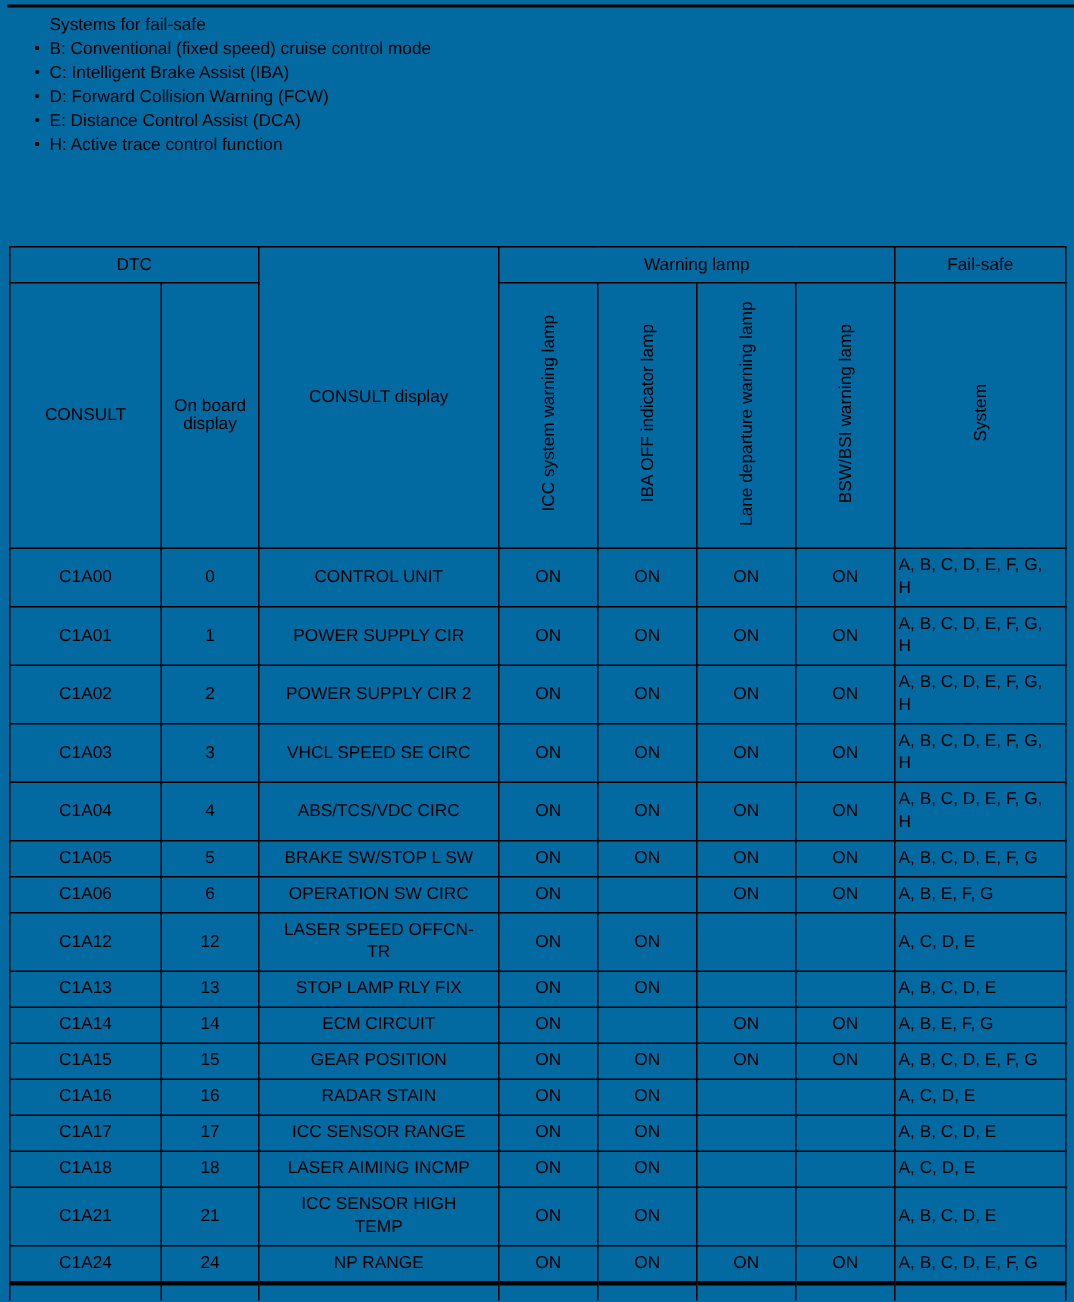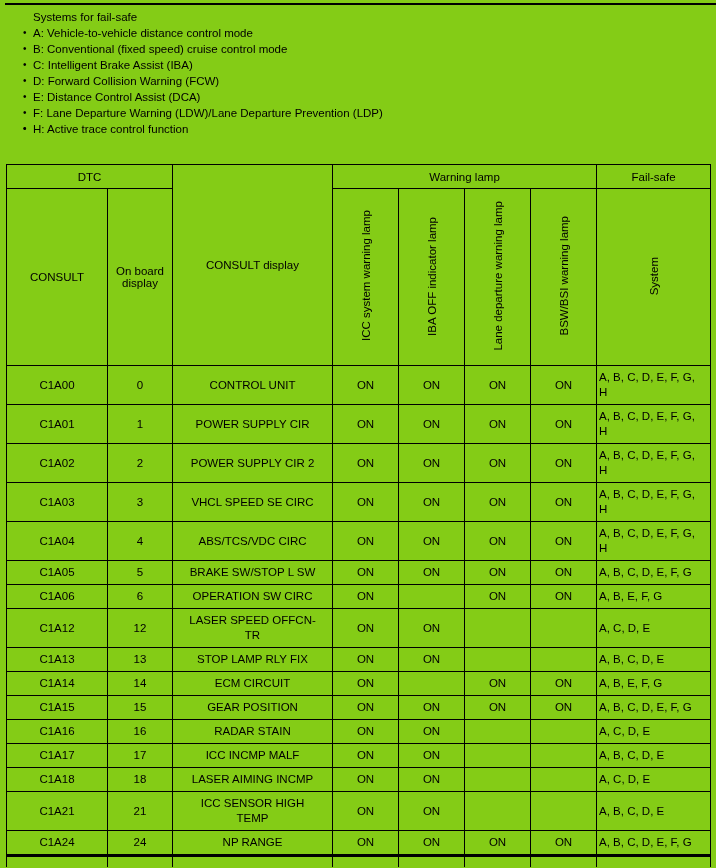--- a/index.html
+++ b/index.html
@@ -1,20 +1,20 @@
 <!DOCTYPE html>
 <html><head>
 <meta charset="utf-8">
 <style>
   html, body { margin: 0; padding: 0; background: #ffffff; }
   .page {
     position: relative;
     width: 716px;
     height: 868px;
-    background: #84cc16;
+    background: #0369a1;
     font-family: "Liberation Sans", sans-serif;
     color: #000000;
     overflow: hidden;
   }
   .top-rule {
     position: absolute;
     left: 5px;
     top: 3px;
     width: 711px;
     height: 2px;
@@ -84,26 +84,26 @@
 </style>
 </head>
 <body>
 
 <div class="page">
   <div class="top-rule"></div>
 
   <div class="intro">
     <div class="intro-title">Systems for fail-safe</div>
     <ul class="intro-list" id="intro-list">
-        <li><span class="bullet">•</span><span>A: Vehicle-to-vehicle distance control mode</span></li>
+        <li><span class="bullet">•</span></li>
         <li><span class="bullet">•</span><span>B: Conventional (fixed speed) cruise control mode</span></li>
         <li><span class="bullet">•</span><span>C: Intelligent Brake Assist (IBA)</span></li>
         <li><span class="bullet">•</span><span>D: Forward Collision Warning (FCW)</span></li>
         <li><span class="bullet">•</span><span>E: Distance Control Assist (DCA)</span></li>
-        <li><span class="bullet">•</span><span>F: Lane Departure Warning (LDW)/Lane Departure Prevention (LDP)</span></li>
+        <li><span class="bullet">•</span></li>
         <li><span class="bullet">•</span></li>
         <li><span class="bullet">•</span><span>H: Active trace control function</span></li>
       </ul>
   </div>
 
   <table class="dtc-table">
     <colgroup>
       <col style="width:101px">
       <col style="width:65px">
       <col style="width:160px">
@@ -253,21 +253,21 @@
           <td class="c-display">RADAR STAIN</td>
           <td class="c-lamp">ON</td>
           <td class="c-lamp">ON</td>
           <td class="c-lamp"></td>
           <td class="c-lamp"></td>
           <td class="c-system">A, C, D, E</td>
         </tr>
         <tr>
           <td class="c-consult">C1A17</td>
           <td class="c-onboard">17</td>
-          <td class="c-display">ICC INCMP MALF</td>
+          <td class="c-display">ICC SENSOR RANGE</td>
           <td class="c-lamp">ON</td>
           <td class="c-lamp">ON</td>
           <td class="c-lamp"></td>
           <td class="c-lamp"></td>
           <td class="c-system">A, B, C, D, E</td>
         </tr>
         <tr>
           <td class="c-consult">C1A18</td>
           <td class="c-onboard">18</td>
           <td class="c-display">LASER AIMING INCMP</td>

